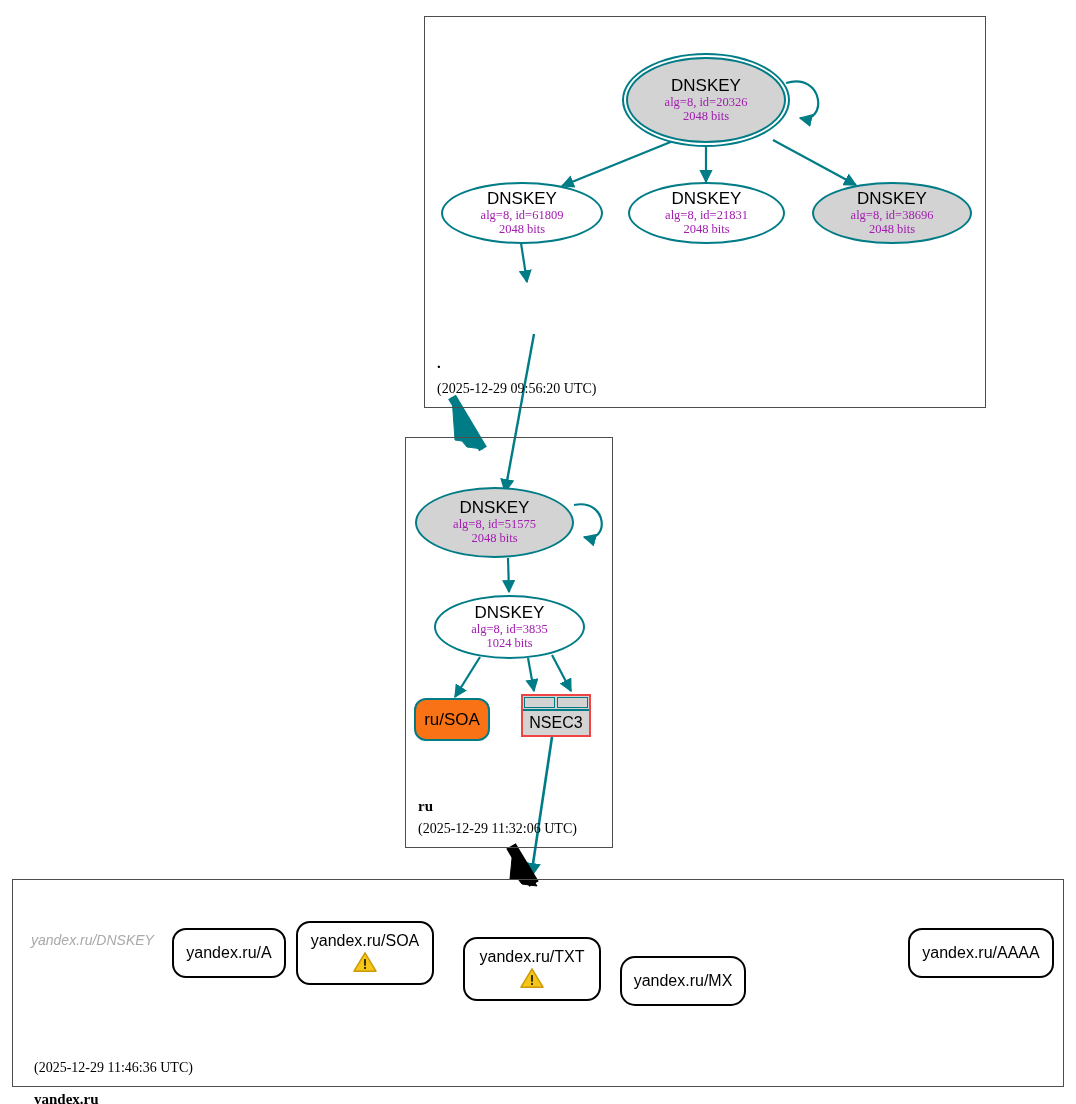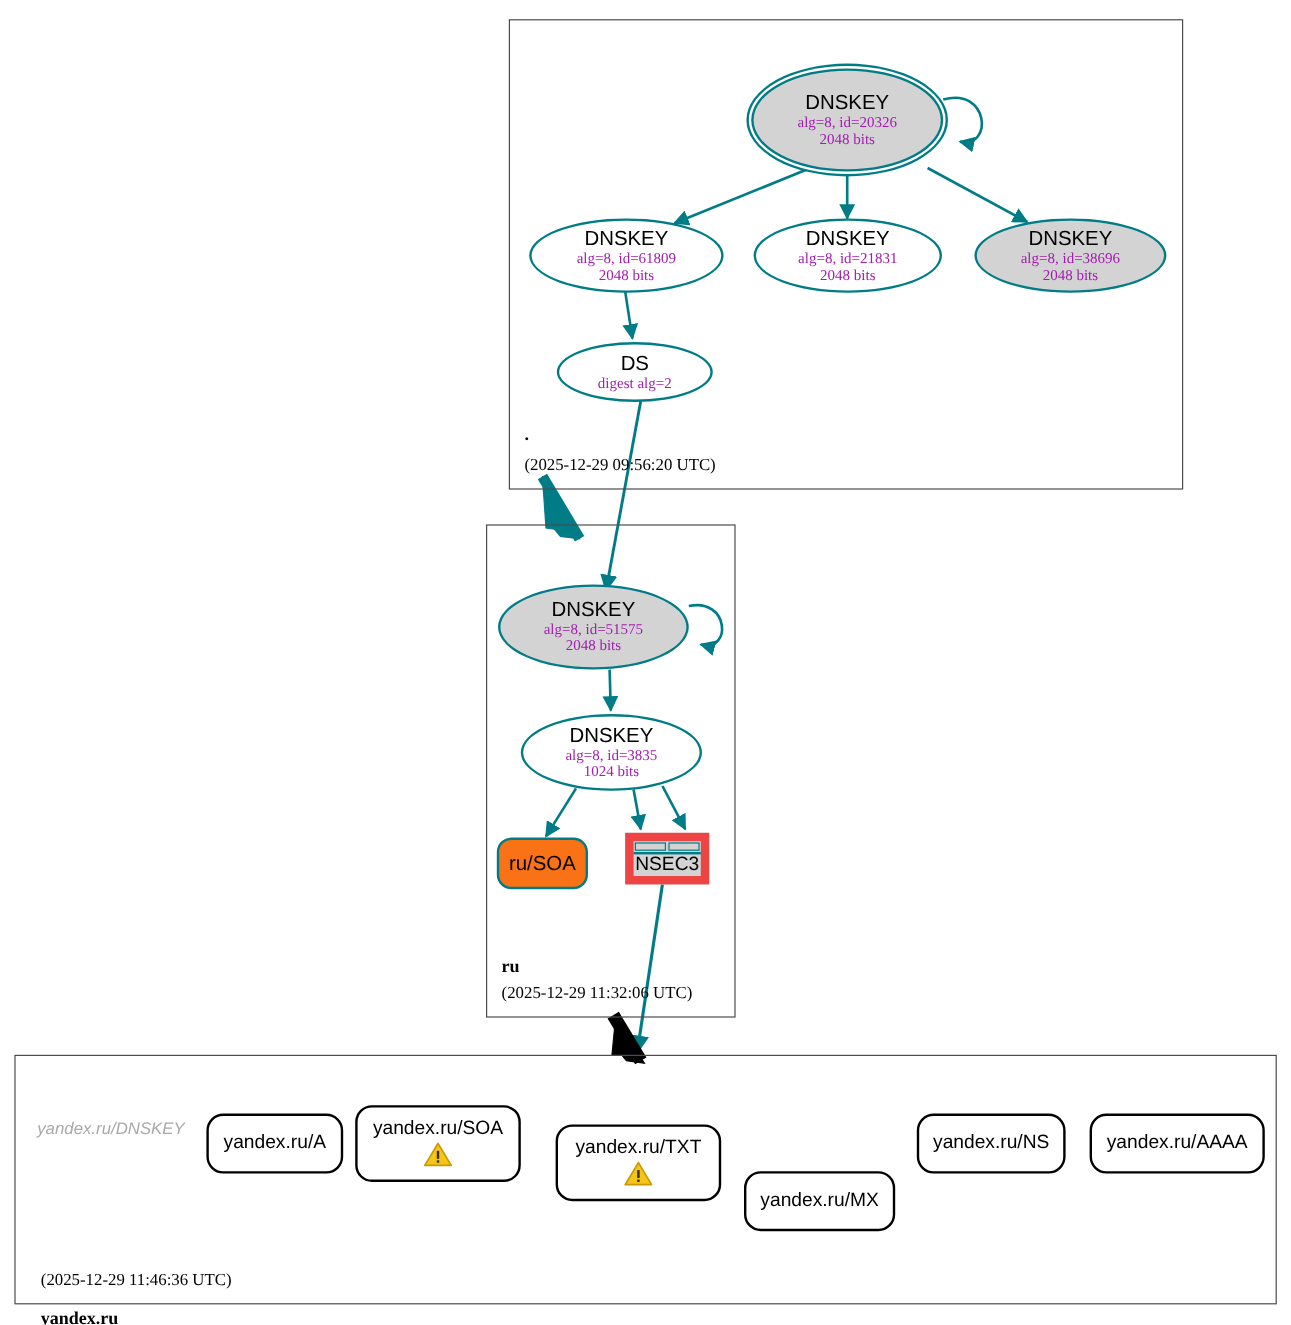--- a/index.html
+++ b/index.html
@@ -31,21 +31,21 @@
 
   .leafbox{border:2.2px solid #000000;border-radius:14px;background:#fff;
            display:flex;flex-direction:column;align-items:center;justify-content:center;}
   .leafbox .lbl{font-family:"Liberation Sans","DejaVu Sans",sans-serif;
                 font-size:16px;color:#000;line-height:1.05;white-space:nowrap;}
 
   .ghost{position:absolute;display:flex;flex-direction:row;align-items:center;}
   .ghost .lbl{font-family:"Liberation Sans","DejaVu Sans",sans-serif;font-size:14px;
               font-style:italic;color:#a9a9a9;white-space:nowrap;}
 
-  .nsec3{position:absolute;border:7px solid #ef4444;background:#d3d3d3;
+  .nsec3{position:absolute;border:2px solid #ef4444;background:#d3d3d3;
          box-sizing:border-box;display:flex;flex-direction:column;}
   .nsec3 .hdr{display:flex;height:13px;border-bottom:0;}
   .nsec3 .hcell{flex:1;background:#d3d3d3;border:1px solid #007c86;margin:1px;}
   .nsec3 .body{flex:1;display:flex;align-items:center;justify-content:center;
                border-top:2px solid #007c86;}
   .nsec3 .body span{font-family:"Liberation Sans","DejaVu Sans",sans-serif;
                     font-size:16px;color:#000;}
 
   .warn{display:block;}
 </style>
@@ -124,24 +124,20 @@
     <div class="n-sub">alg=8, id=21831</div>
     <div class="n-sub">2048 bits</div>
   </div>
 
   <div class="node ellipse filled" style="left:812px;top:182px;width:160px;height:62px;">
     <div class="n-title">DNSKEY</div>
     <div class="n-sub">alg=8, id=38696</div>
     <div class="n-sub">2048 bits</div>
   </div>
 
-  <div class="node ellipse" style="left:464px;top:285px;width:130px;height:50px;">
-    <div class="n-title">DS</div>
-    <div class="n-sub">digest alg=2</div>
-  </div>
 
   <div class="zone-box" style="left:405px;top:437px;width:208px;height:411px;"></div>
   <div class="zone-label zone-name" style="left:418px;top:798px;">ru</div>
   <div class="zone-label zone-time" style="left:418px;top:821px;">(2025-12-29 11:32:06 UTC)</div>
 
   <div class="node ellipse filled" style="left:415px;top:487px;width:159px;height:71px;">
     <div class="n-title">DNSKEY</div>
     <div class="n-sub">alg=8, id=51575</div>
     <div class="n-sub">2048 bits</div>
   </div>
@@ -195,25 +191,22 @@
 
   <div class="leafbox" style="position:absolute;left:463px;top:921px;width:134px;height:60px;margin-top:16px;">
     <div class="lbl">yandex.ru/TXT</div>
     <svg class="warn" width="24" height="22" viewBox="0 0 26 24" style="margin-top:1px;">
       <path d="M13 2 L25 22 L1 22 Z" fill="#f5c518" stroke="#c99a06" stroke-width="1.6" stroke-linejoin="round"></path>
       <rect x="11.9" y="8.8" width="2.2" height="7.2" fill="#3a2f00"></rect>
       <rect x="11.9" y="17.4" width="2.2" height="2.2" fill="#3a2f00"></rect>
     </svg>
   </div>
 
-  <div class="leafbox" style="position:absolute;left:620px;top:976px;width:122px;height:46px;">
+  <div class="leafbox" style="position:absolute;left:620px;top:956px;width:122px;height:46px;border-radius:15px;">
     <div class="lbl">yandex.ru/MX</div>
   </div>
 
-  <div class="leafbox" style="position:absolute;left:764px;top:928px;width:120px;height:46px;">
-    <div class="lbl">yandex.ru/NS</div>
-  </div>
 
   <div class="leafbox" style="position:absolute;left:908px;top:928px;width:142px;height:46px;">
     <div class="lbl">yandex.ru/AAAA</div>
   </div>
 
 </div>
 
 </body></html>

